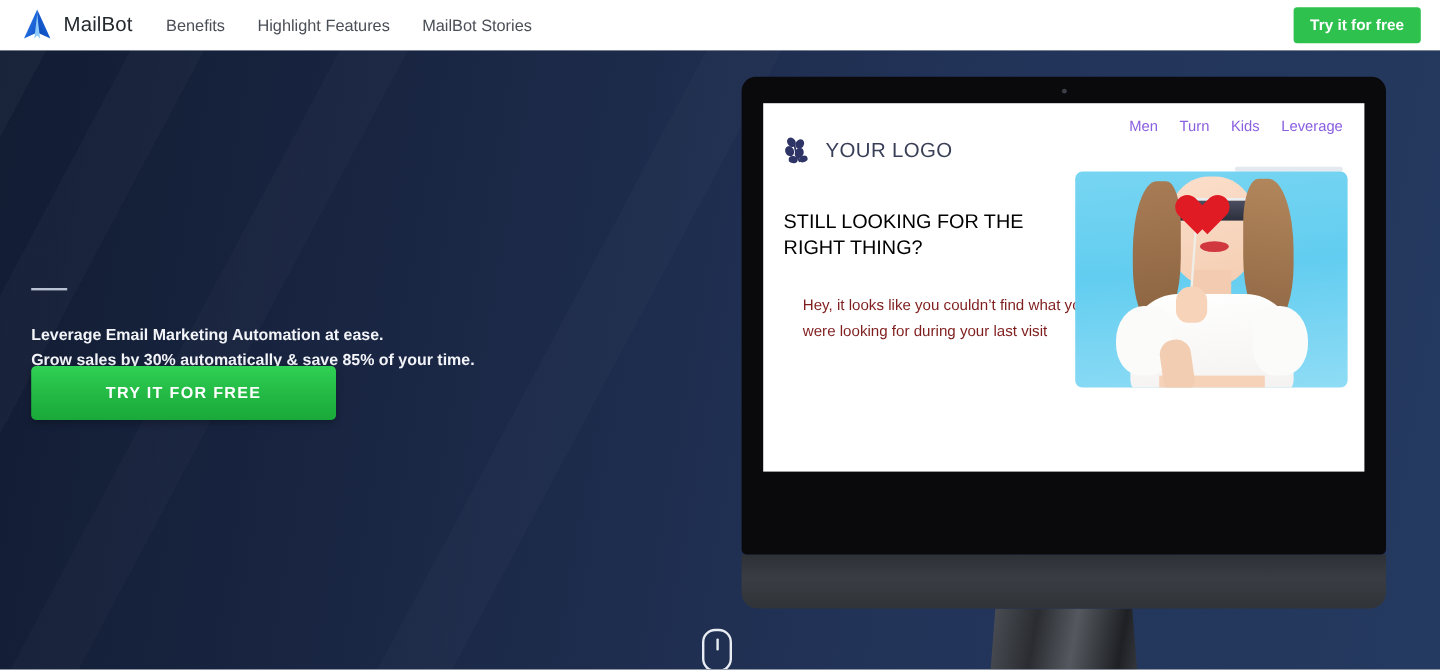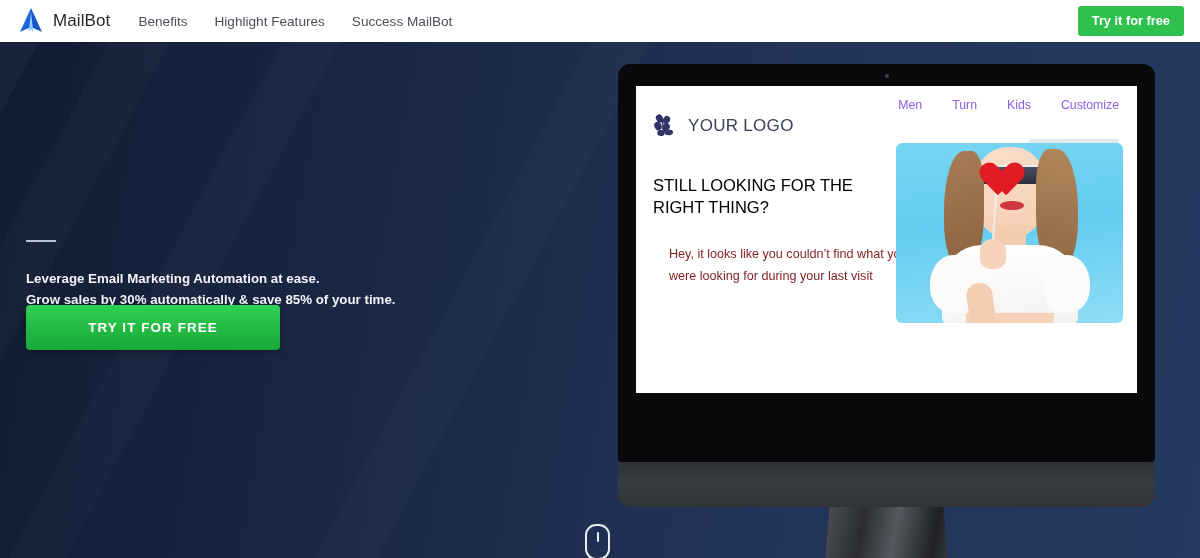--- a/index.html
+++ b/index.html
@@ -222,21 +222,21 @@
     background: linear-gradient(100deg, #4c5056 0%, #2a2c31 30%, #55595f 55%, #1e2024 85%, #3a3d42 100%);
     clip-path: polygon(4% 0%, 96% 0%, 100% 100%, 0% 100%);
   }
 
   
   .site-nav {
     position: absolute;
     right: 18px;
     top: 12px;
     display: flex;
-    gap: 30px;
+    gap: 18px;
   }
   .site-nav-link {
     font-size: 12.3px;
     color: #8a5fe0;
     cursor: pointer;
     white-space: nowrap;
   }
   .site-nav-bar {
     position: absolute;
     right: 18px;
@@ -429,21 +429,21 @@
         </defs>
         <path d="M13 1 L2 25 L13 20 Z" fill="url(#pl)"></path>
         <path d="M13 1 L24 25 L13 20 Z" fill="url(#pr)"></path>
         <path d="M13 5 L10.6 25 L13 22.5 L15.4 25 Z" fill="#8ecbfb"></path>
       </svg>
       <span class="brand-name">MailBot</span>
     </div>
     <div class="nav-links">
       <span class="nav-link">Benefits</span>
       <span class="nav-link">Highlight Features</span>
-      <span class="nav-link">Success MailBot</span>
+      <span class="nav-link">MailBot Stories</span>
     </div>
     <div class="nav-spacer"></div>
     <button class="nav-cta">Try it for free</button>
   </div>
 
   <div class="hero">
 
     <div class="hero-left">
       <div class="rule"></div>
       <p class="subcopy">
@@ -457,21 +457,21 @@
 
     <div class="monitor">
       <div class="monitor-bezel">
         <div class="webcam"></div>
         <div class="screen">
 
           <div class="site-nav">
             <span class="site-nav-link">Men</span>
             <span class="site-nav-link">Turn</span>
             <span class="site-nav-link">Kids</span>
-            <span class="site-nav-link">Customize</span>
+            <span class="site-nav-link">Leverage</span>
           </div>
           <div class="site-nav-bar"></div>
 
           <div class="site-logo">
             <svg class="site-logo-mark" viewBox="0 0 26 24">
               <g fill="#2e3566">
                 <ellipse cx="6.5" cy="4.5" rx="3.4" ry="4.2" transform="rotate(-32 6.5 4.5)"></ellipse>
                 <ellipse cx="13.5" cy="6" rx="3.4" ry="4.2" transform="rotate(32 13.5 6)"></ellipse>
                 <ellipse cx="5" cy="12" rx="3.6" ry="4.4" transform="rotate(-25 5 12)"></ellipse>
                 <ellipse cx="13" cy="13.5" rx="3.6" ry="4.4" transform="rotate(28 13 13.5)"></ellipse>

